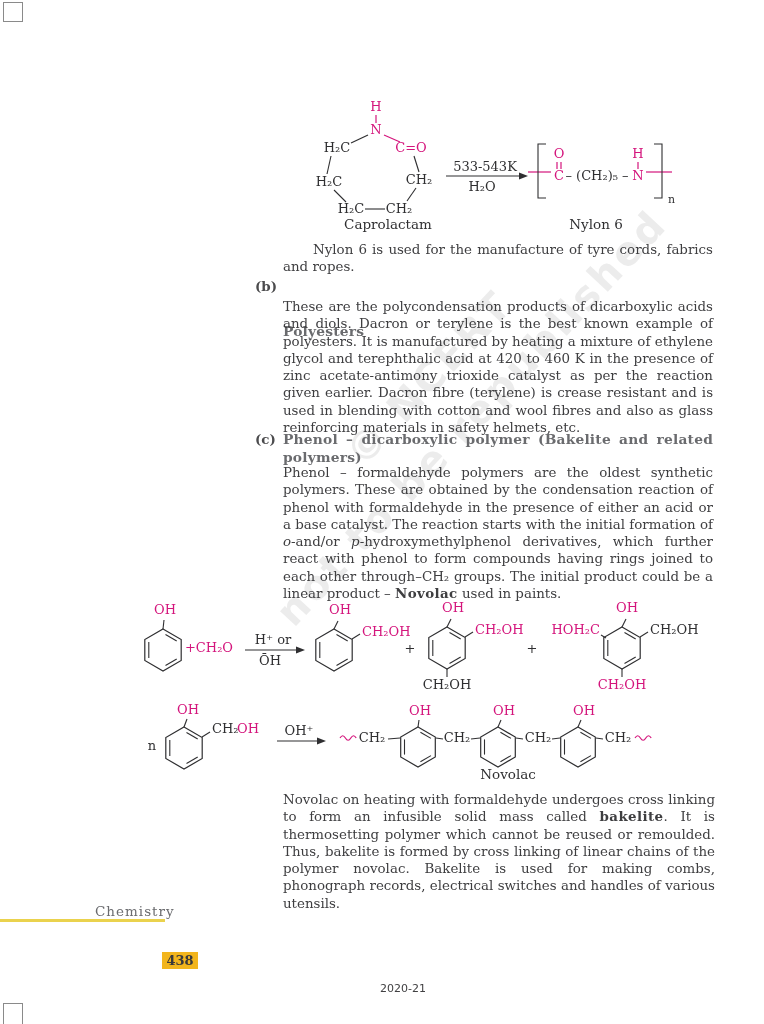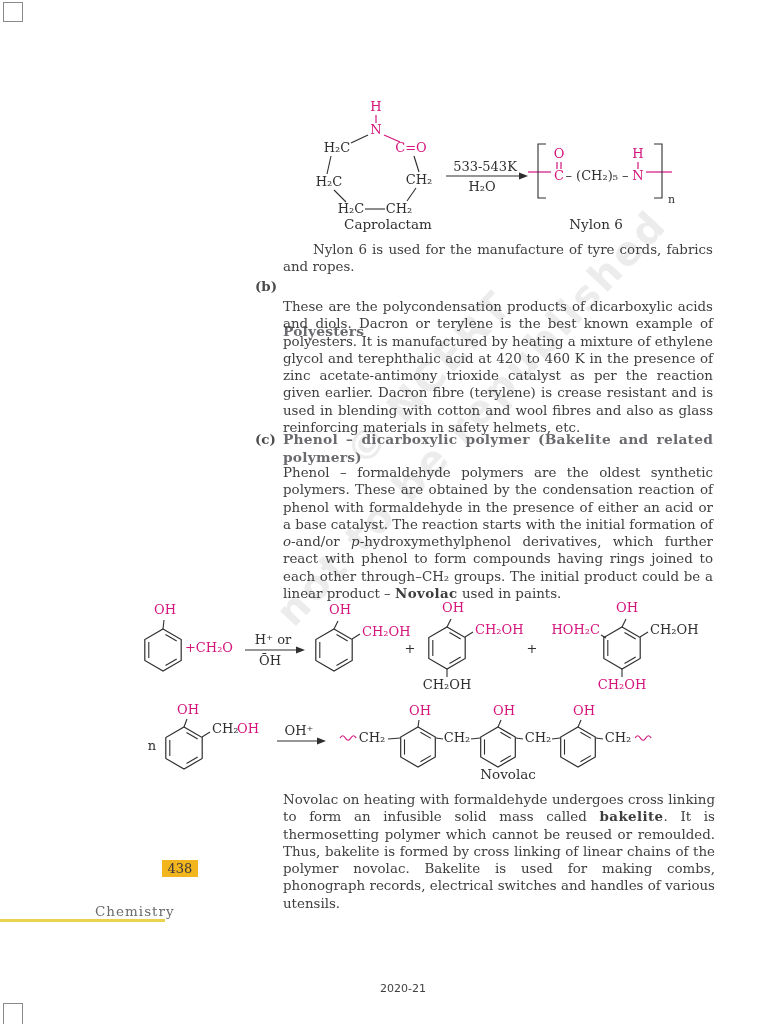--- a/index.html
+++ b/index.html
@@ -21,22 +21,22 @@
     color:rgba(110,110,110,0.13);
     font-family:"DejaVu Sans",sans-serif;font-weight:bold;
     font-size:40px;letter-spacing:3px;text-align:center;line-height:58px;
     pointer-events:none;
   }
   
   .regbox{border:1.5px solid #8a8a8a;background:#fff;width:18px;height:18px;}
   
   .foot-line{left:0;top:919px;width:165px;height:3px;background:#ead24d;}
   .foot-subject{left:95px;top:903px;font-size:13.5px;color:#6a6b6e;letter-spacing:1px;}
-  .foot-badge{left:162px;top:860px;width:36px;height:17px;background:#f2b51d;
-    text-align:center;font-size:13px;color:#39393b;line-height:17px;}
+  .foot-badge{left:162px;top:952px;width:36px;height:17px;background:#f2b51d;
+    text-align:center;font-size:13px;color:#39393b;line-height:17px;font-weight:bold;}
   .foot-year{left:0;top:982px;width:764px;text-align:center;
     font-family:"DejaVu Sans",sans-serif;font-size:11px;color:#414042;margin-left:21px;}
   
   svg{overflow:visible;}
   svg text{font-family:"DejaVu Serif",serif;font-size:13px;fill:#2f2f31;}
   svg text.sm{font-size:11px;}
   svg text.lbl{font-size:13.5px;}
   .mg{fill:#d4157c;}
   .bond{stroke:#2f2f31;stroke-width:1.1;fill:none;}
   .bondm{stroke:#d4157c;stroke-width:1.2;fill:none;}

